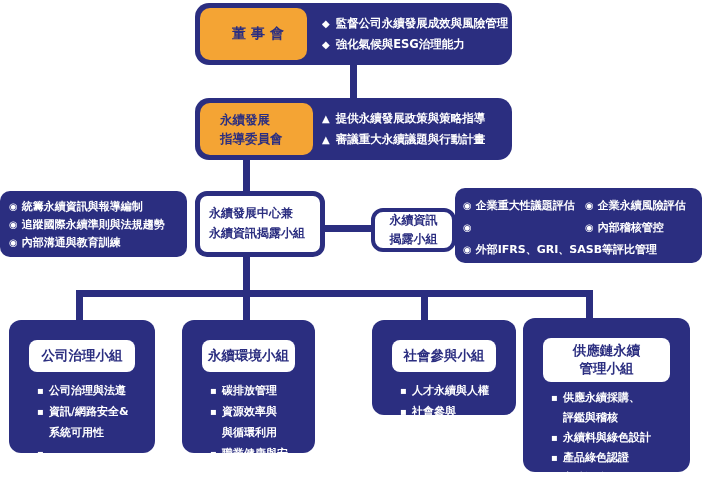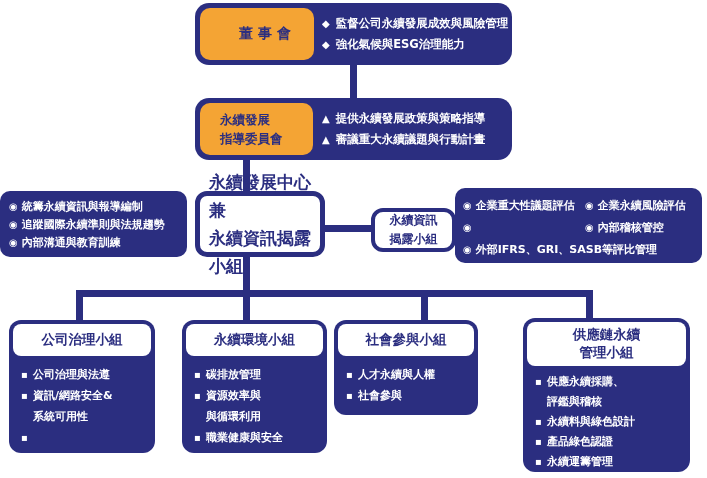--- a/index.html
+++ b/index.html
@@ -7,54 +7,54 @@
   .canvas{position:relative;width:707px;height:478px;background:#ffffff;overflow:hidden;}
 
   
   .conn{position:absolute;background:#2b2e80;}
 
   
   .navybox{position:absolute;background:#2b2e80;border-radius:14px;}
   .orangebox{position:absolute;left:5px;top:5px;bottom:5px;width:93px;background:#f4a434;
              border-radius:10px;display:flex;align-items:center;justify-content:center;
              color:#2b2e80;font-weight:bold;text-align:center;}
-  .orangebox.single{font-size:14px;letter-spacing:5px;padding-left:21px;}
+  .orangebox.single{font-size:14px;letter-spacing:5px;padding-left:14px;}
   .orangebox.double{font-size:12.5px;line-height:1.55;justify-content:flex-start;
                     text-align:left;padding-left:20px;white-space:pre-line;}
   .hbullets{position:absolute;left:127px;right:6px;top:0;bottom:0;display:flex;
             flex-direction:column;justify-content:center;gap:6px;}
   .hline{display:flex;align-items:center;color:#ffffff;font-weight:bold;font-size:11.5px;white-space:nowrap;}
   .hline .blt{font-size:10px;margin-right:6px;}
 
   
   .leftbox{position:absolute;left:0;top:191px;width:187px;height:66px;background:#2b2e80;
            border-radius:10px;display:flex;flex-direction:column;justify-content:center;
            padding:0 0 0 9px;box-sizing:border-box;gap:3px;}
   .lline{display:flex;align-items:center;color:#fff;font-weight:bold;font-size:11px;white-space:nowrap;}
   .lline .blt{font-size:10px;margin-right:4px;}
 
   
   .whitebox{position:absolute;background:#ffffff;border:5px solid #2b2e80;border-radius:12px;
             box-sizing:border-box;display:flex;flex-direction:column;justify-content:center;
             color:#2b2e80;font-weight:bold;}
-  .centerbox{left:195px;top:191px;width:130px;height:66px;font-size:17px;line-height:1.65;
+  .centerbox{left:195px;top:191px;width:130px;height:66px;font-size:12px;line-height:1.65;
              padding-left:9px;white-space:pre-line;}
   .discbox{left:371px;top:208px;width:85px;height:44px;border-width:4px;font-size:12px;
            line-height:1.6;text-align:center;white-space:pre-line;}
 
   
   .dutybox{position:absolute;left:455px;top:188px;width:247px;height:75px;background:#2b2e80;
            border-radius:10px;box-sizing:border-box;padding:7px 0 0 8px;}
   .drow{display:flex;line-height:22px;}
   .dcell{display:flex;align-items:center;color:#fff;font-weight:bold;font-size:11px;white-space:nowrap;}
   .dcell .blt{font-size:10px;margin-right:4px;}
   .dc1{width:122px;}
 
   
-  .team{position:absolute;background:#2b2e80;border-radius:12px;box-sizing:border-box;padding:4px;}
+  .team{position:absolute;background:#2b2e80;border-radius:12px;box-sizing:border-box;padding:20px;}
   .thead{background:#ffffff;border-radius:8px;display:flex;align-items:center;justify-content:center;
          color:#2b2e80;font-weight:bold;font-size:13.5px;text-align:center;white-space:pre-line;line-height:1.3;}
   .tbody{padding:8px 2px 0 8px;}
   .titem{display:flex;color:#fff;font-weight:bold;font-size:11px;line-height:21px;}
   .titem .blt{width:12px;font-size:10px;flex:0 0 12px;}
   .titem .txt{white-space:pre-line;}
   .team4 .titem{line-height:20px;}
 </style>
 </head>
 <body>
@@ -167,40 +167,40 @@
         <span class="blt">▪</span>
         <span class="txt">資訊/網路安全&amp;
 系統可用性</span>
       </div>
       <div class="titem">
         <span class="blt">▪</span>
       </div>
     </div>
   </div>
 
-  <div class="team" style="left:182px;top:320px;width:145px;height:133px">
+  <div class="team" style="left:182px;top:320px;width:133px;height:133px">
     <div class="thead" style="height:32px">永續環境小組</div>
     <div class="tbody">
       <div class="titem">
         <span class="blt">▪</span>
         <span class="txt">碳排放管理</span>
       </div>
       <div class="titem">
         <span class="blt">▪</span>
         <span class="txt">資源效率與
 與循環利用</span>
       </div>
       <div class="titem">
         <span class="blt">▪</span>
         <span class="txt">職業健康與安全</span>
       </div>
     </div>
   </div>
 
-  <div class="team" style="left:334px;top:320px;width:144px;height:95px">
+  <div class="team" style="left:372px;top:320px;width:144px;height:95px">
     <div class="thead" style="height:32px">社會參與小組</div>
     <div class="tbody">
       <div class="titem">
         <span class="blt">▪</span>
         <span class="txt">人才永續與人權</span>
       </div>
       <div class="titem">
         <span class="blt">▪</span>
         <span class="txt">社會參與</span>
       </div>

